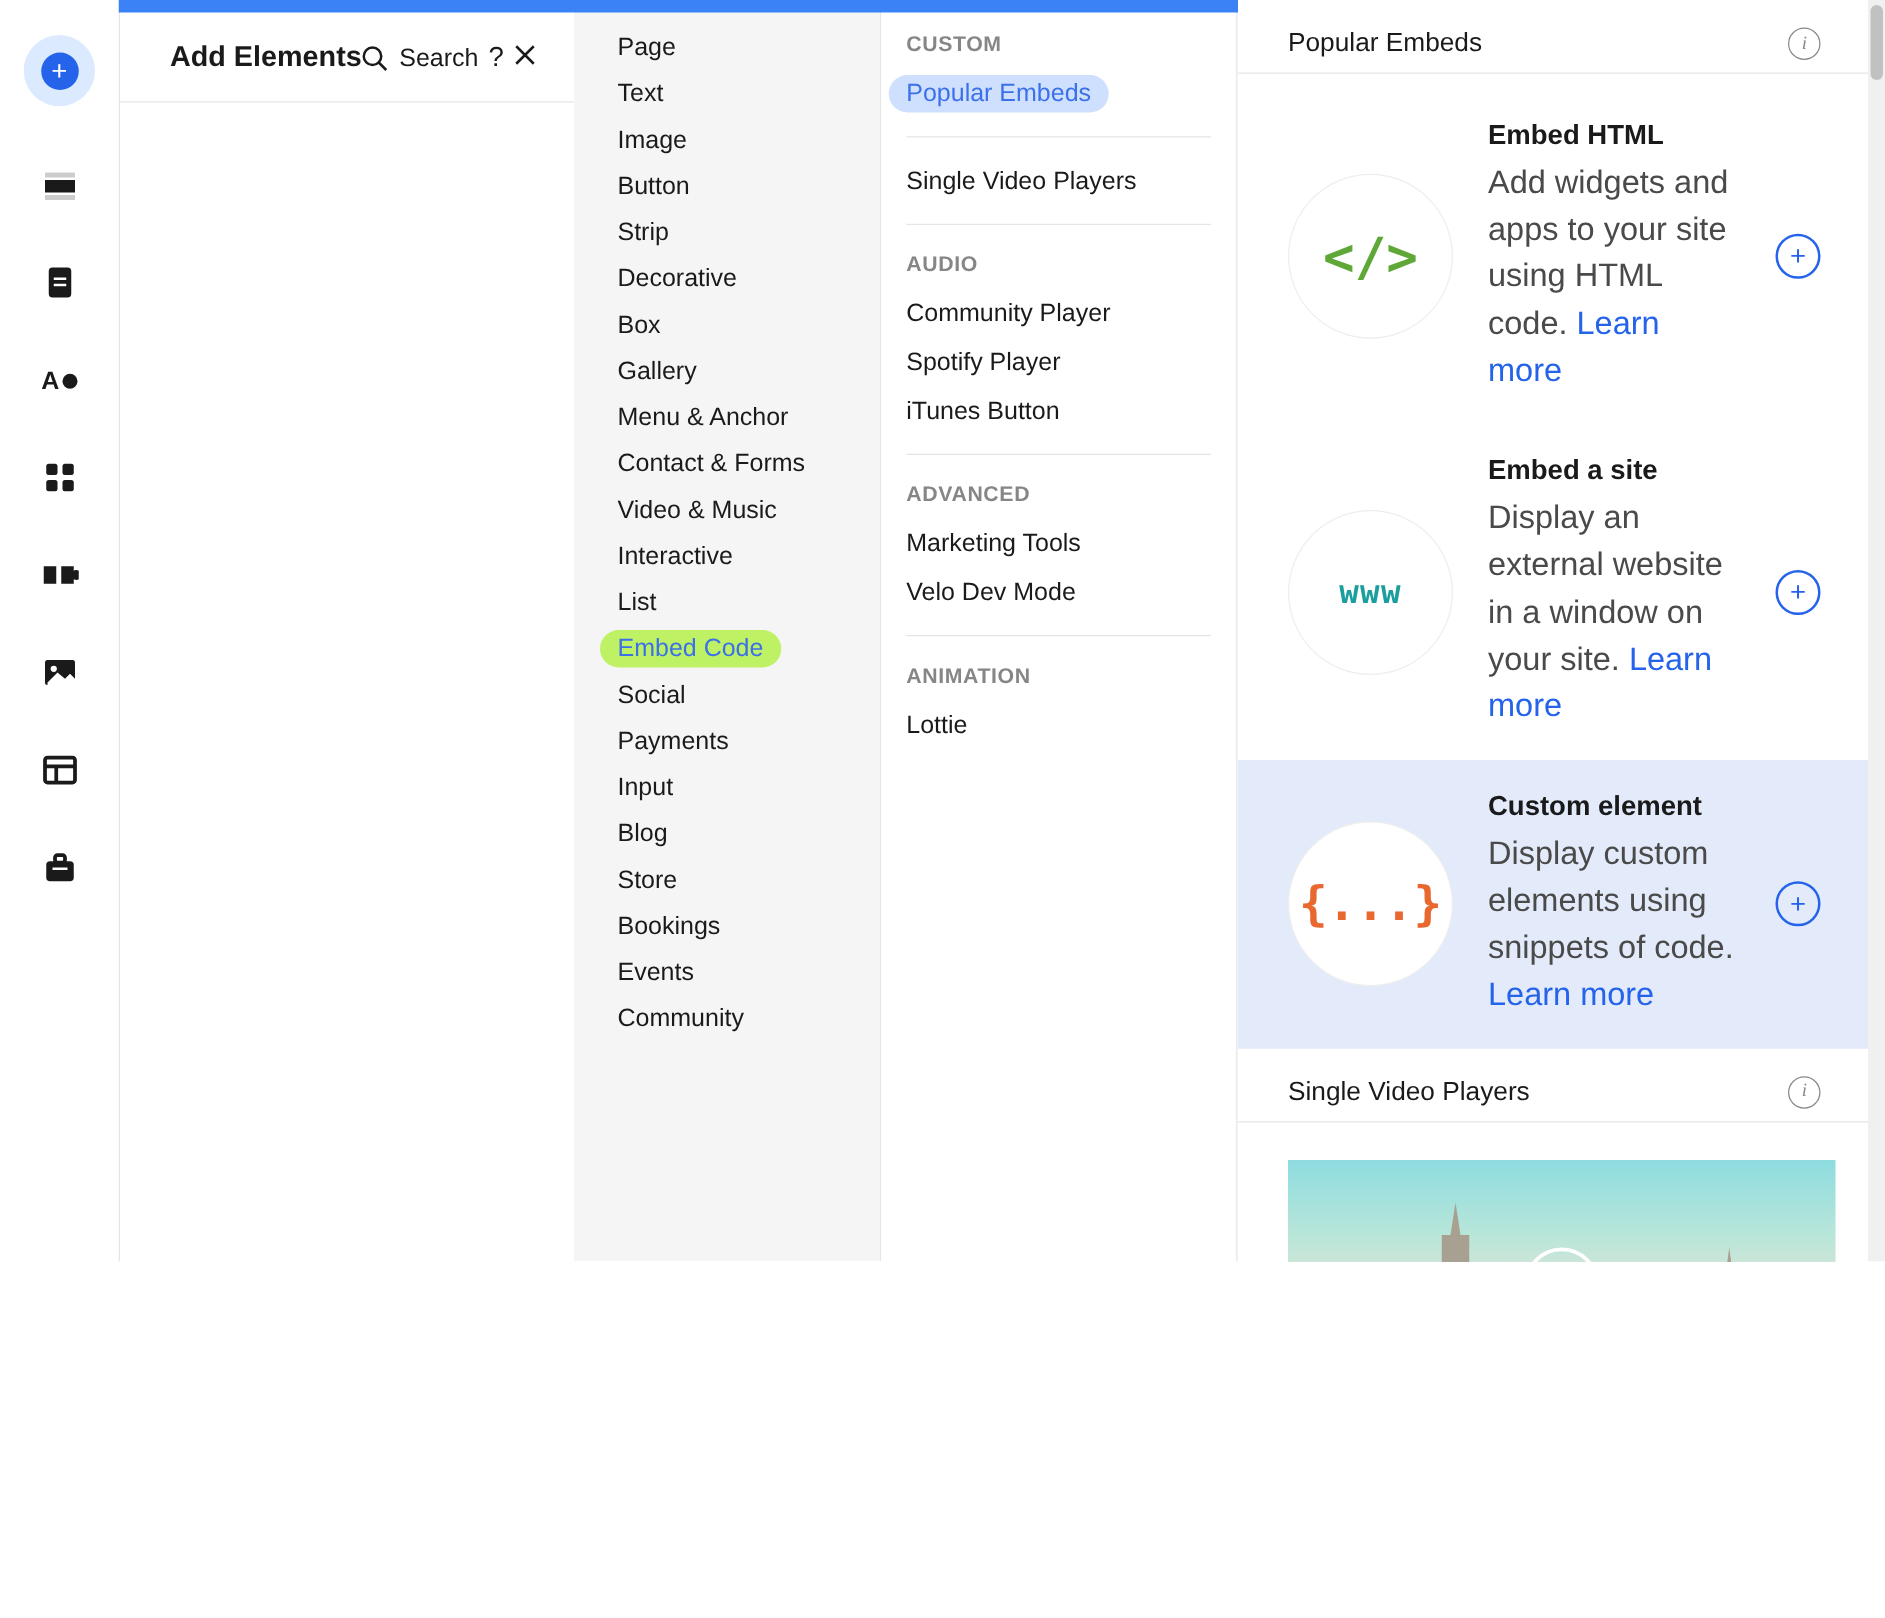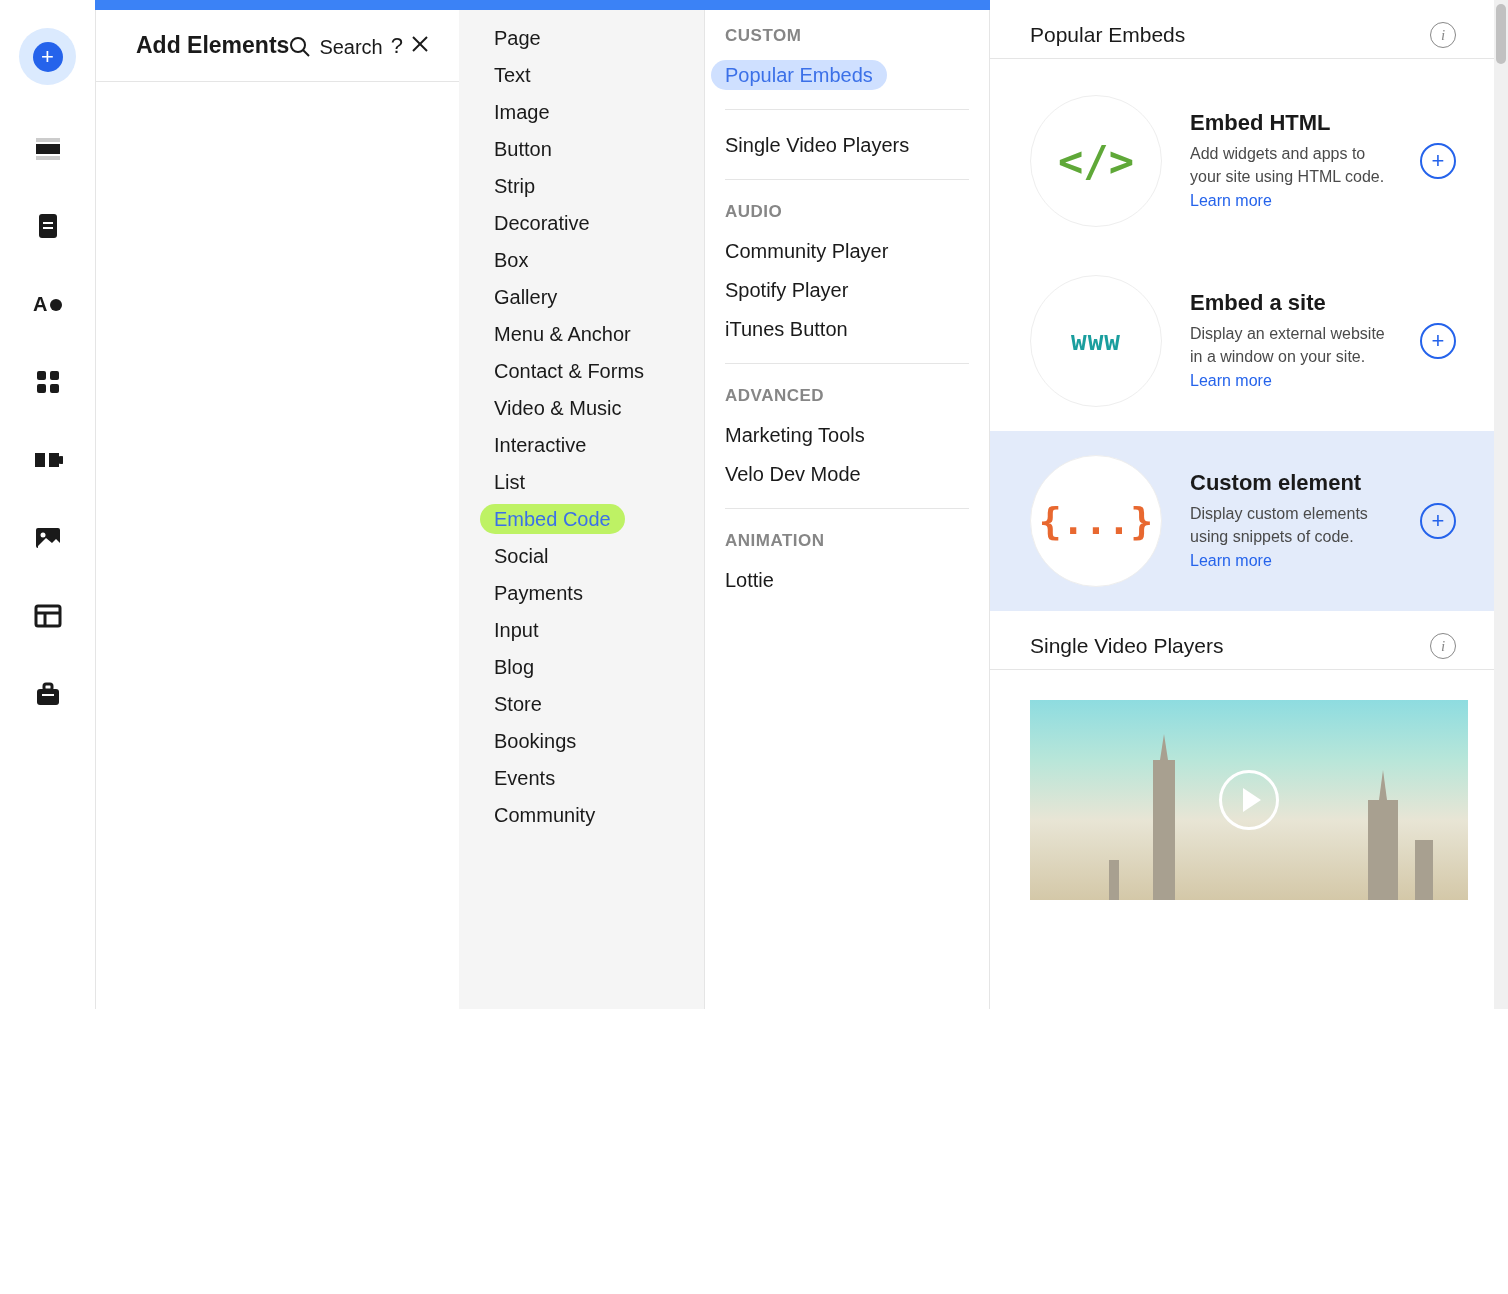--- a/index.html
+++ b/index.html
@@ -42,21 +42,21 @@
 .scrollbar-stub { position: absolute; right: 0; top: 0; width: 14px; height: 100%; background: #f0f0f0; }
 .scrollbar-thumb { position: absolute; right: 2px; top: 4px; width: 10px; height: 60px; background: #c1c1c1; border-radius: 5px; }
 .section-head { display: flex; align-items: center; justify-content: space-between; padding: 22px 52px 10px 40px; border-bottom: 1px solid #e5e5e5; margin: 0 0 12px 0; }
 .section-title { font-size: 21px; color: #1a1a1a; }
 .info-circle { width: 26px; height: 26px; border: 1.5px solid #888; border-radius: 50%; display: flex; align-items: center; justify-content: center; font-family: Georgia, serif; font-style: italic; font-size: 15px; color: #888; cursor: pointer; }
 .embed-row { display: flex; align-items: center; padding: 24px 52px 24px 40px; gap: 28px; }
 .embed-row.highlight { background: #e3ebfa; }
 .embed-icon { width: 132px; height: 132px; border-radius: 50%; background: #fff; border: 1px solid #eee; display: flex; align-items: center; justify-content: center; font-size: 42px; flex-shrink: 0; }
 .embed-text { flex: 1; }
 .embed-title { font-size: 22px; font-weight: 700; color: #1a1a1a; margin-bottom: 6px; }
-.embed-desc { font-size: 16px; color: #4a4a4a; line-height: 1.45; }
+.embed-desc { font-size: 26px; color: #4a4a4a; line-height: 1.45; }
 .learn-link { color: #2563eb; cursor: pointer; }
 .add-circle { width: 36px; height: 36px; border: 2px solid #2563eb; border-radius: 50%; display: flex; align-items: center; justify-content: center; color: #2563eb; font-size: 22px; cursor: pointer; flex-shrink: 0; }
 .video-thumb { margin: 30px 40px 0 40px; height: 200px; background: linear-gradient(to bottom, #8edce0 0%, #b8e6d9 30%, #e8e5d5 60%, #d4c8a8 100%); position: relative; display: flex; align-items: center; justify-content: center; }
 .play-circle { width: 60px; height: 60px; border: 3px solid #fff; border-radius: 50%; display: flex; align-items: center; justify-content: center; }
 .play-tri { width: 0; height: 0; border-left: 18px solid #fff; border-top: 12px solid transparent; border-bottom: 12px solid transparent; margin-left: 5px; }
 .building { position: absolute; bottom: 0; background: #a8a090; }
 .b1 { left: 28%; width: 22px; height: 140px; }
 .b1::before { content:''; position:absolute; top:-26px; left:7px; width:0; height:0; border-left:4px solid transparent; border-right:4px solid transparent; border-bottom:26px solid #a8a090;}
 .b2 { right: 16%; width: 30px; height: 100px; }
 .b2::before { content:''; position:absolute; top:-30px; left:11px; width:0; height:0; border-left:4px solid transparent; border-right:4px solid transparent; border-bottom:30px solid #a8a090;}

